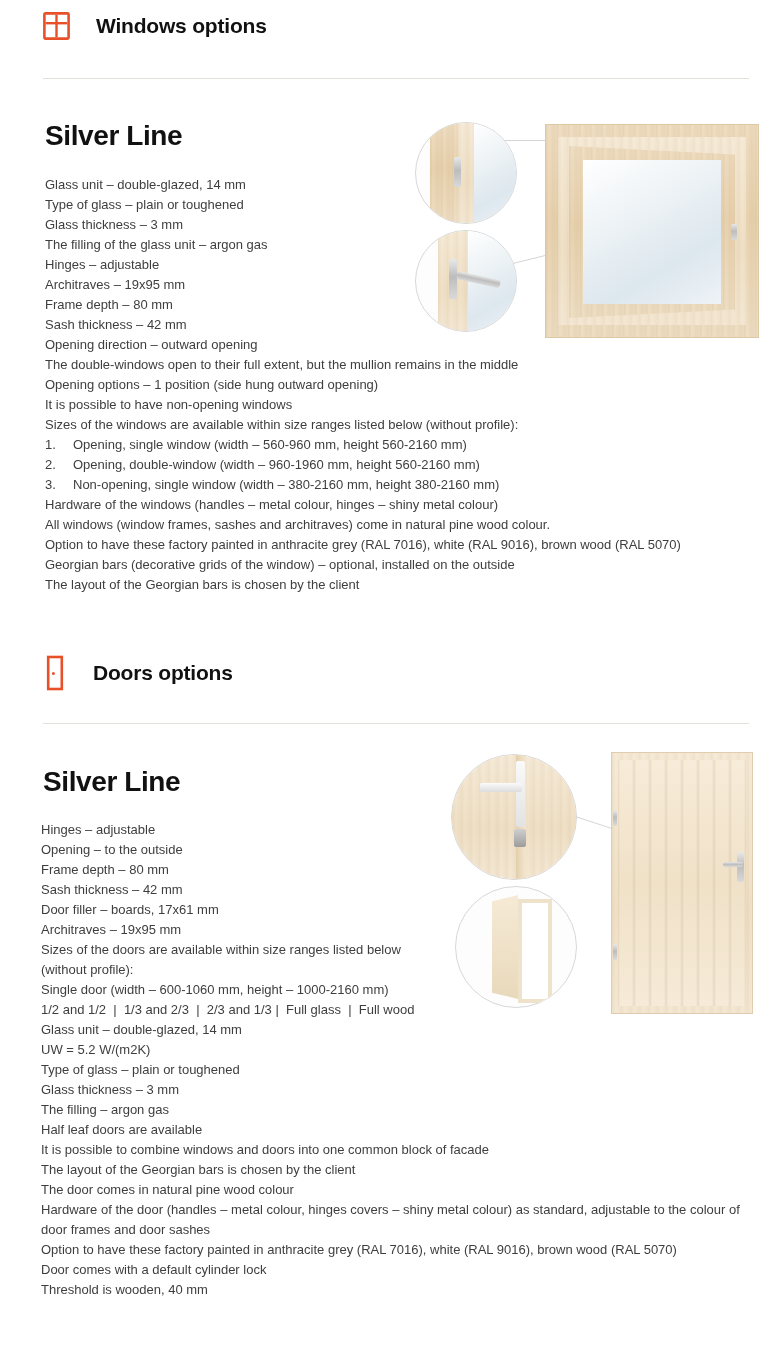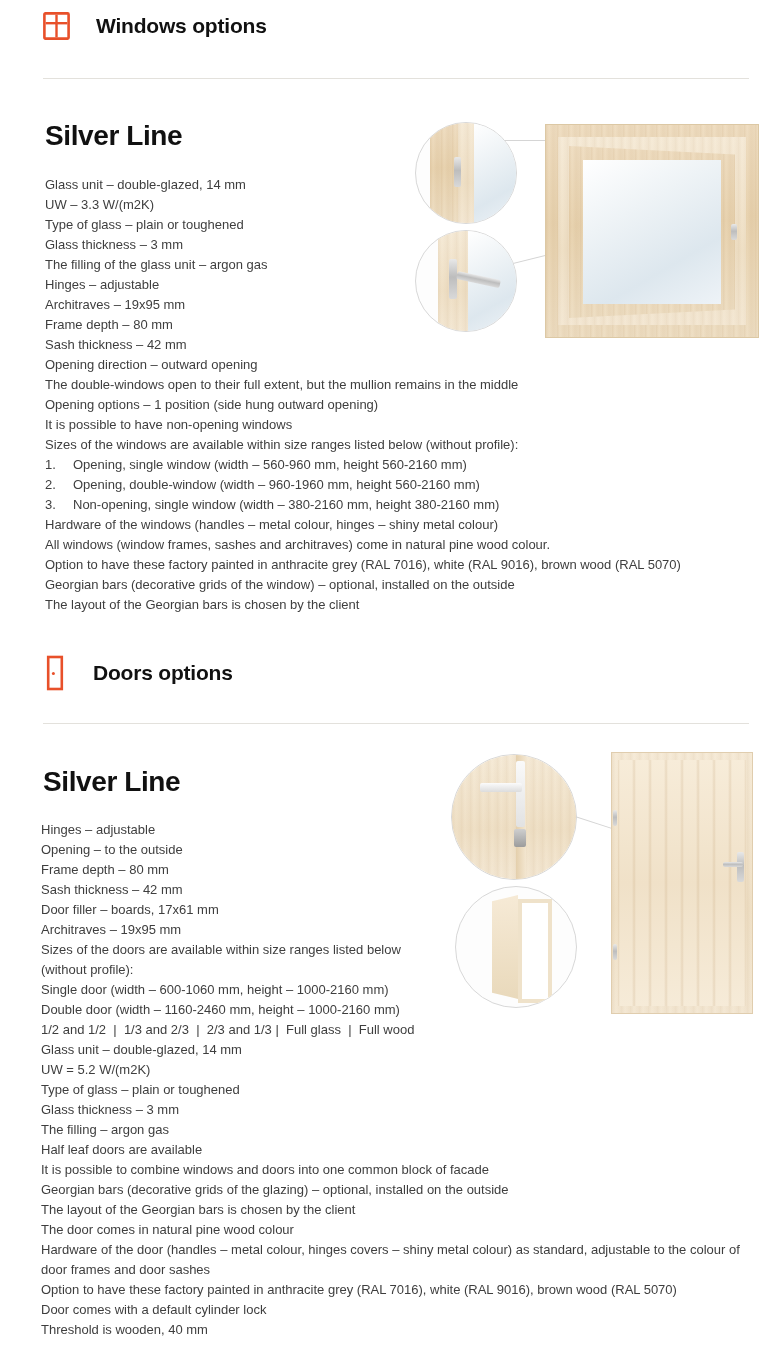--- a/index.html
+++ b/index.html
@@ -133,21 +133,20 @@
     </div>
 
     <div id="win-divider">
       <div class="divider"></div>
     </div>
 
     <div id="win-brand" class="brand">Silver Line</div>
 
     <div id="win-specs" class="spec-list">
       <div class="line">Glass unit – double-glazed, 14 mm</div>
-      <div class="line">UW – 3.3 W/(m2K)</div>
       <div class="line">Type of glass – plain or toughened</div>
       <div class="line">Glass thickness – 3 mm</div>
       <div class="line">The filling of the glass unit – argon gas</div>
       <div class="line">Hinges – adjustable</div>
       <div class="line">Architraves – 19x95 mm</div>
       <div class="line">Frame depth – 80 mm</div>
       <div class="line">Sash thickness – 42 mm</div>
       <div class="line">Opening direction – outward opening</div>
       <div class="line">The double-windows open to their full extent, but the mullion remains in the middle</div>
       <div class="line">Opening options – 1 position (side hung outward opening)</div>
@@ -231,30 +230,28 @@
 
     <div id="door-specs" class="spec-list">
       <div class="line">Hinges – adjustable</div>
       <div class="line">Opening – to the outside</div>
       <div class="line">Frame depth – 80 mm</div>
       <div class="line">Sash thickness – 42 mm</div>
       <div class="line">Door filler – boards, 17x61 mm</div>
       <div class="line">Architraves – 19x95 mm</div>
       <div class="line" style="width:400px;">Sizes of the doors are available within size ranges listed below (without profile):</div>
       <div class="line">Single door (width – 600-1060 mm, height – 1000-2160 mm)</div>
-      <div class="line">Double door (width – 1160-2460 mm, height – 1000-2160 mm)</div>
       <div class="line">1/2 and 1/2  |  1/3 and 2/3  |  2/3 and 1/3 |  Full glass  |  Full wood</div>
       <div class="line">Glass unit – double-glazed, 14 mm</div>
       <div class="line">UW = 5.2 W/(m2K)</div>
       <div class="line">Type of glass – plain or toughened</div>
       <div class="line">Glass thickness – 3 mm</div>
       <div class="line">The filling – argon gas</div>
       <div class="line">Half leaf doors are available</div>
       <div class="line">It is possible to combine windows and doors into one common block of facade</div>
-      <div class="line">Georgian bars (decorative grids of the glazing) – optional, installed on the outside</div>
       <div class="line">The layout of the Georgian bars is chosen by the client</div>
       <div class="line">The door comes in natural pine wood colour</div>
       <div class="line">Hardware of the door (handles – metal colour, hinges covers – shiny metal colour) as standard, adjustable to the colour of door frames and door sashes</div>
       <div class="line">Option to have these factory painted in anthracite grey (RAL 7016), white (RAL 9016), brown wood (RAL 5070)</div>
       <div class="line">Door comes with a default cylinder lock</div>
       <div class="line">Threshold is wooden, 40 mm</div>
     </div>
 
     <div id="door-image">
       <div class="photo">

